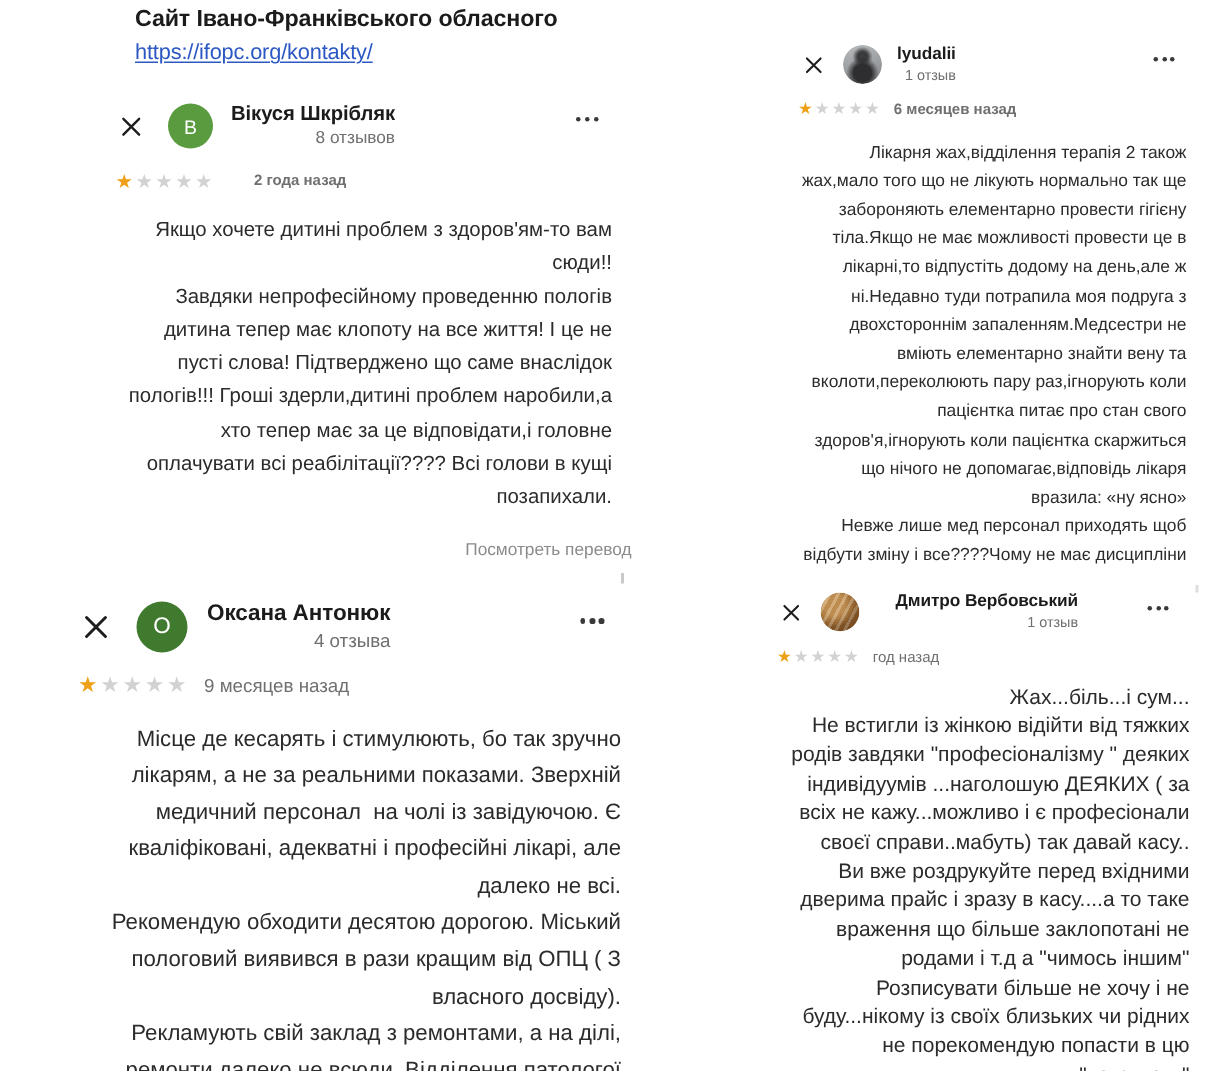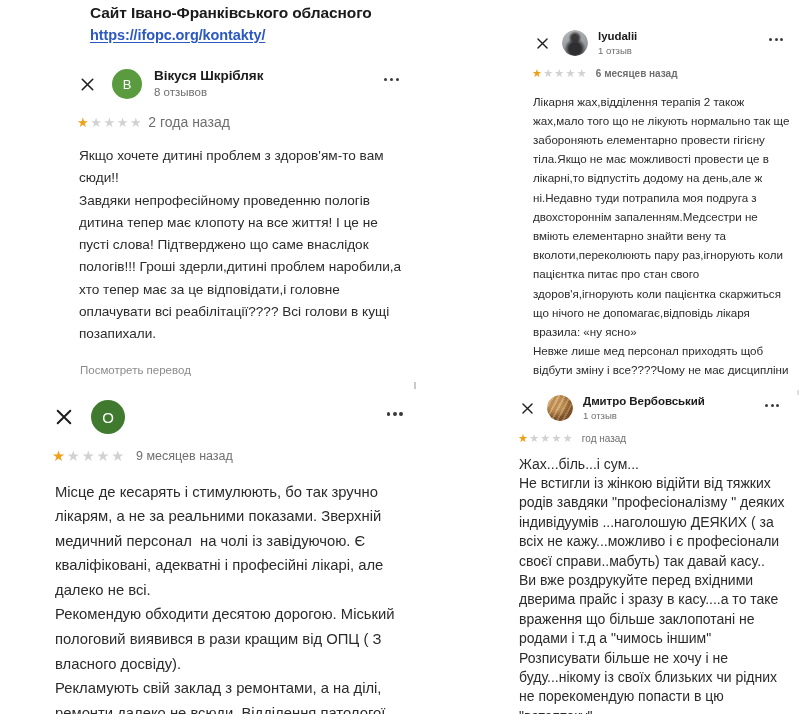--- a/index.html
+++ b/index.html
@@ -26,33 +26,34 @@
     width: 420px;
     font-size: 15.5px;
     font-weight: bold;
     line-height: 22px;
     letter-spacing: -0.1px;
     color: #1b1b1b;
   }
   .page-heading .heading-line { display: block; white-space: nowrap; }
   .page-heading .heading-line2 { display: flex; align-items: baseline; gap: 9px; }
   .heading-link {
-    font-weight: bold;
+    font-weight: normal;
     font-size: 14.5px;
     color: #2c58c4;
     text-decoration: underline;
     text-underline-offset: 2px;
     white-space: nowrap;
   }
 
   
   .review-card {
     position: absolute;
     background: #ffffff;
     box-sizing: border-box;
+    text-align: right;
   }
   .card-a { left: 66px;  top: 56px;  width: 355px; height: 318px; }
   .card-b { left: 516px; top: 18px;  width: 289px; height: 360px; }
   .card-c { left: 41px;  top: 386px; width: 386px; height: 328px; }
   .card-d { left: 503px; top: 384px; width: 302px; height: 330px; }
 
   .card-head {
     display: flex;
     align-items: center;
     position: relative;
@@ -135,21 +136,21 @@
   .card-a .card-head { padding: 12px 0 0 12px; }
   .card-a .close-icon { width: 19px; height: 19px; font-size: 20px; }
   .card-a .avatar { width: 30px; height: 30px; margin-left: 15px; font-size: 13px; background: #5a9b3f; }
   .card-a .author-block { margin-left: 12px; }
   .card-a .author-name { font-size: 13.5px; line-height: 16px; }
   .card-a .author-count { font-size: 11.5px; line-height: 15px; margin-top: 1px; }
   .card-a .more-icon { right: 22px; top: 22px; }
   .card-a .more-icon i { width: 3.4px; height: 3.4px; }
   .card-a .rating-row { margin: 14px 0 0 11px; }
   .card-a .stars span { font-size: 13px; letter-spacing: 1.6px; }
-  .card-a .rating-date { font-size: 14px; margin-left: 5px; }
+  .card-a .rating-date { font-size: 10px; margin-left: 26px; font-weight: bold; }
   .card-a .review-body { margin: 15px 13px 0 13px; font-size: 13.6px; line-height: 22.3px; }
   .card-a .translate-link { margin: 18px 0 0 14px; font-size: 11.5px; }
 
   
   .card-b .card-head { padding: 12px 0 0 18px; }
   .card-b .close-icon { width: 16px; height: 16px; font-size: 17px; }
   .card-b .avatar { width: 26px; height: 26px; margin-left: 12px; font-size: 11px; }
   .card-b .author-block { margin-left: 10px; }
   .card-b .author-name { font-size: 11.5px; line-height: 13.5px; }
   .card-b .author-count { font-size: 9.6px; line-height: 13px; }
@@ -171,21 +172,21 @@
   .card-c .more-icon i { width: 3.8px; height: 3.8px; }
   .card-c .rating-row { margin: 15px 0 0 11px; }
   .card-c .stars span { font-size: 14.5px; letter-spacing: 1.8px; }
   .card-c .rating-date { font-size: 12.5px; margin-left: 10px; }
   .card-c .review-body { margin: 16px 13px 0 14px; font-size: 14.8px; line-height: 24.6px; }
 
   
   .card-d .card-head { padding: 11px 0 0 16px; }
   .card-d .close-icon { width: 16px; height: 16px; font-size: 17px; }
   .card-d .avatar { width: 26px; height: 26px; margin-left: 12px; font-size: 11px; }
-  .card-d .author-block { margin-left: 10px; }
+  .card-d .author-block { margin-left: 24px; }
   .card-d .author-name { font-size: 11.5px; line-height: 13.5px; }
   .card-d .author-count { font-size: 9.6px; line-height: 13px; }
   .card-d .more-icon { right: 26px; top: 20px; }
   .card-d .more-icon i { width: 3px; height: 3px; }
   .card-d .rating-row { margin: 11px 0 0 15px; }
   .card-d .stars span { font-size: 11px; letter-spacing: 1.3px; }
   .card-d .rating-date { font-size: 10px; margin-left: 8px; }
   .card-d .review-body { margin: 11px 12px 0 16px; font-size: 14px; line-height: 19.4px; }
 
   .speck {
@@ -275,20 +276,24 @@
 <div class="review-card card-c">
   <div class="card-head">
     <span class="close-icon">
       <svg width="18" height="18" viewBox="0 0 20 20" aria-hidden="true">
         <path d="M3 3 L17 17 M17 3 L3 17" stroke="#1d1d1d" stroke-width="2.2" fill="none" stroke-linecap="round"></path>
       </svg>
     </span>
     <span class="avatar">
       <span>О</span>
     </span>
+    <span class="author-block">
+      <span class="author-name">Оксана Антонюк</span>
+      <span class="author-count">4 отзыва</span>
+    </span>
     <span class="more-icon">
         <i></i>
         <i></i>
         <i></i>
       </span>
   </div>
   <div class="rating-row">
     <span class="stars">
       <span class="star-on" style="color: rgb(237, 160, 24);">★</span>
       <span class="star-off" style="color: rgb(210, 210, 210);">★</span>

